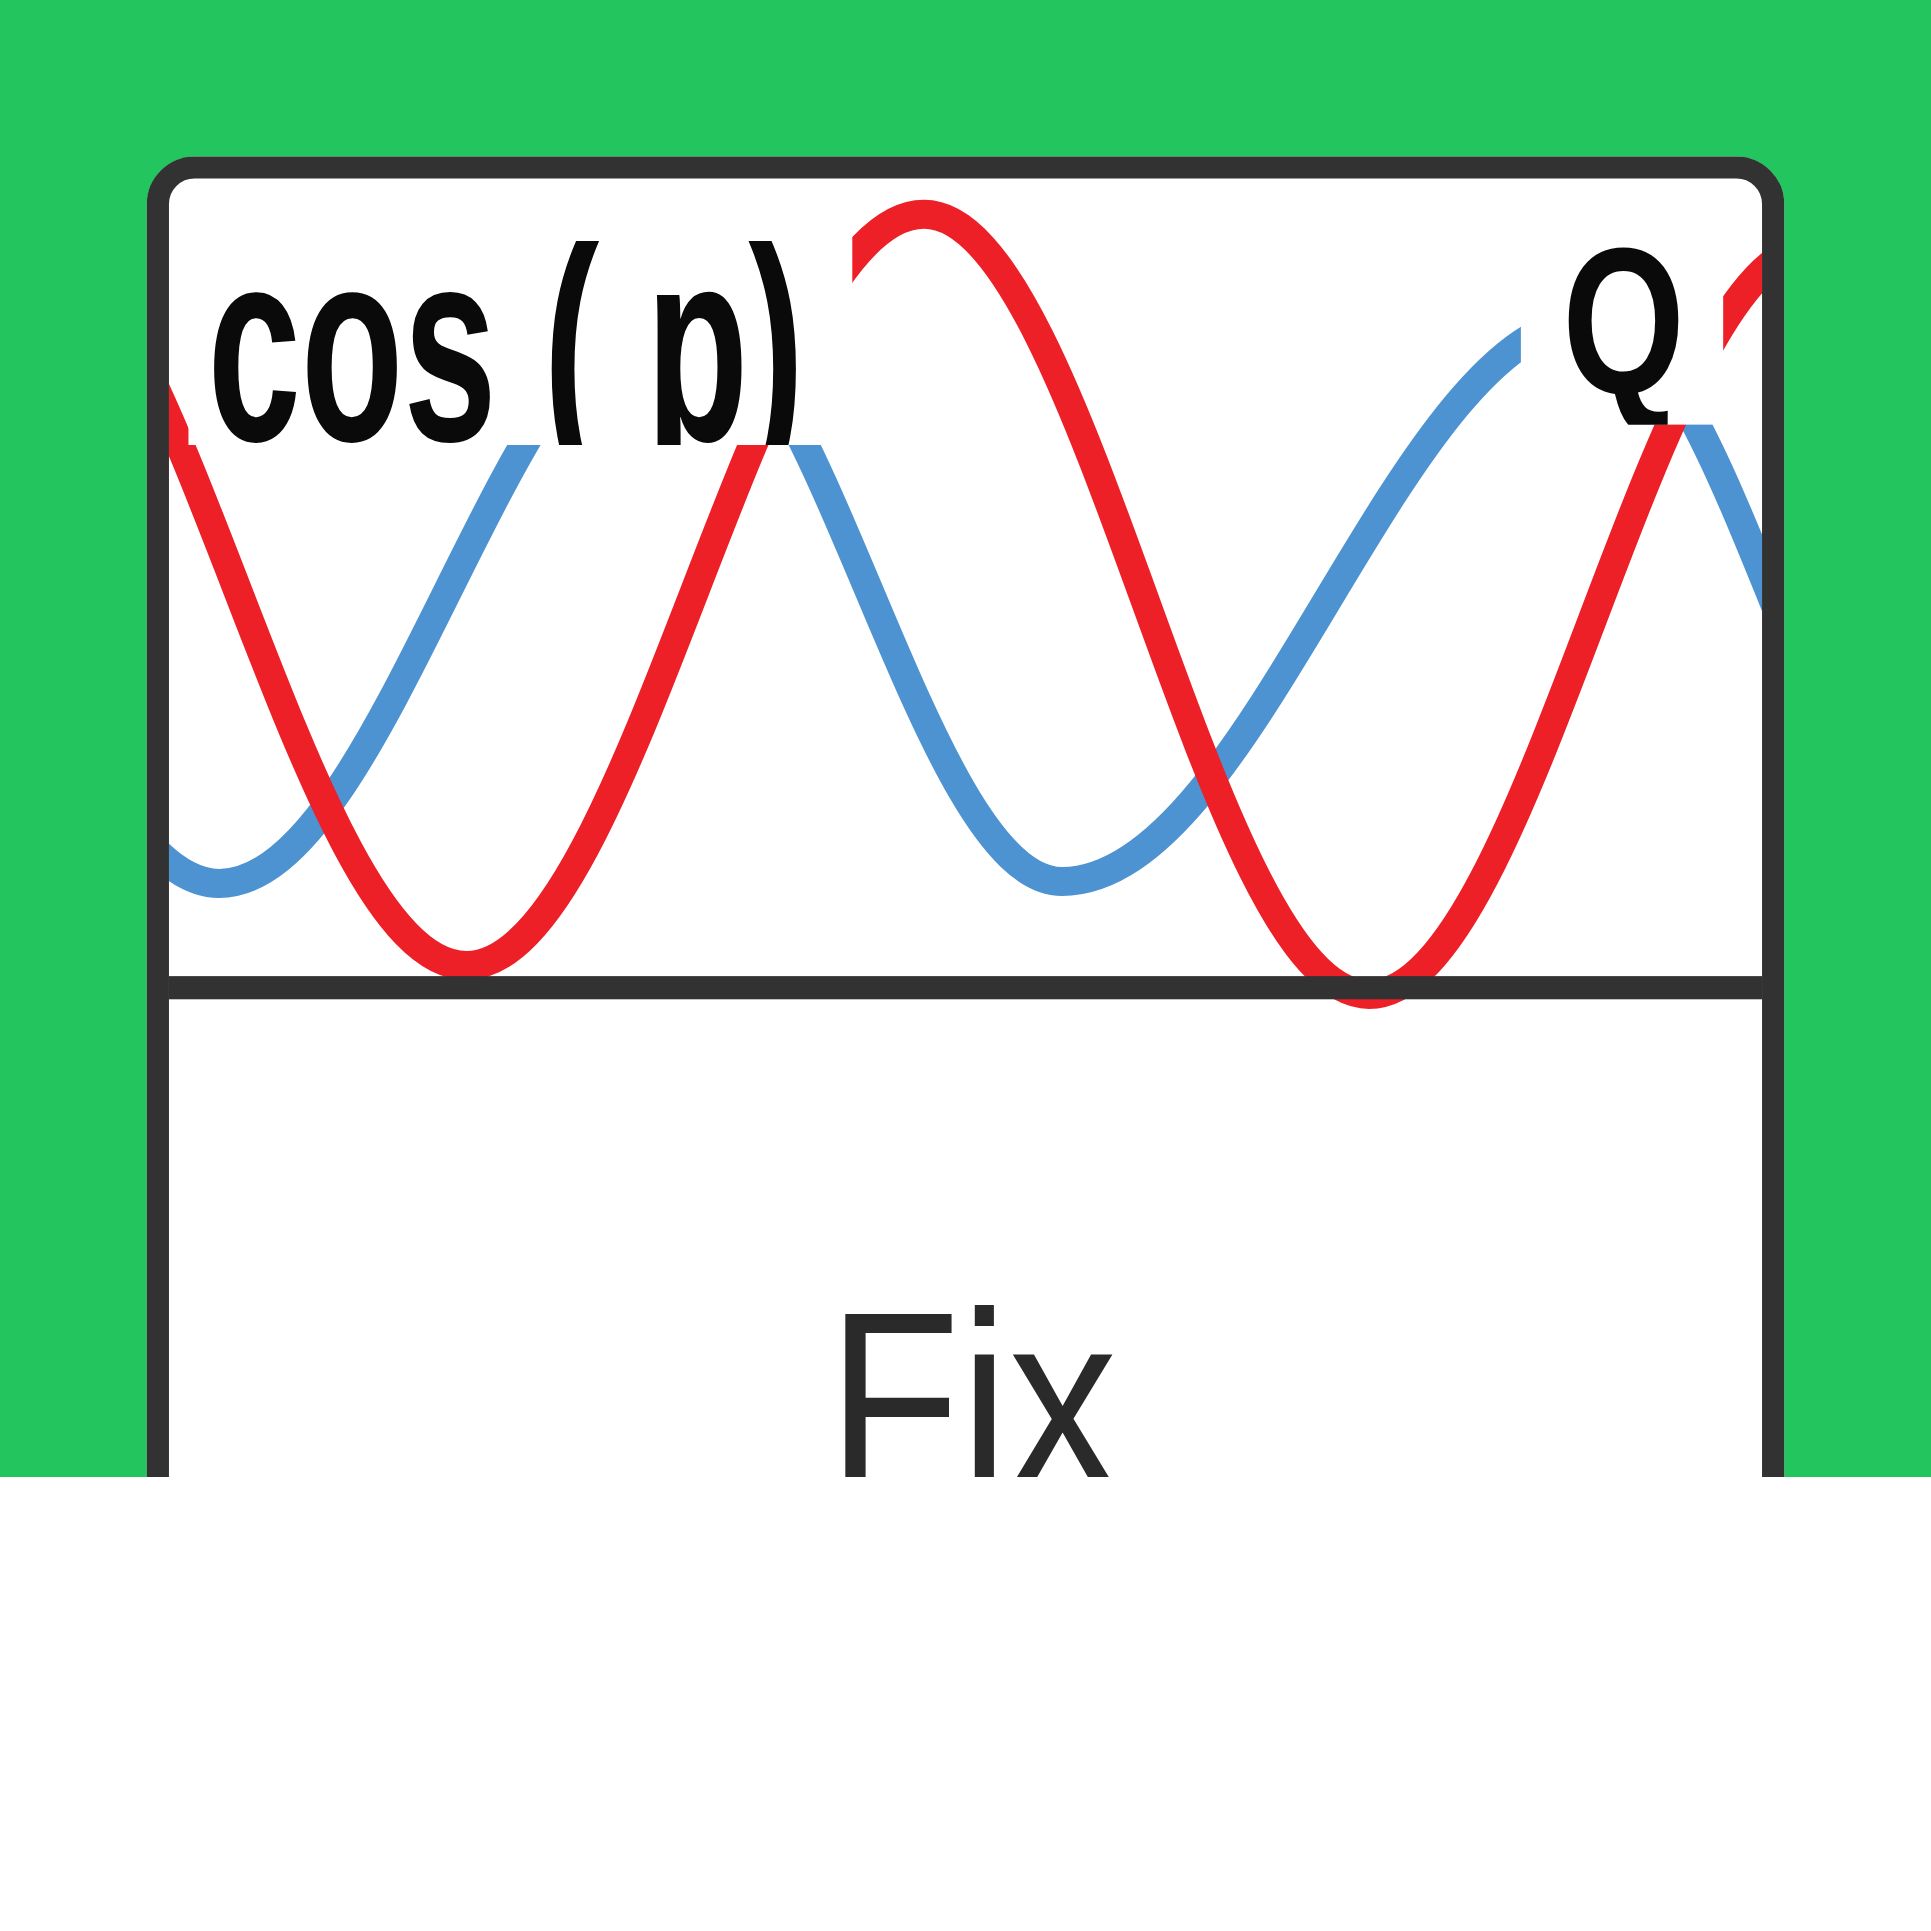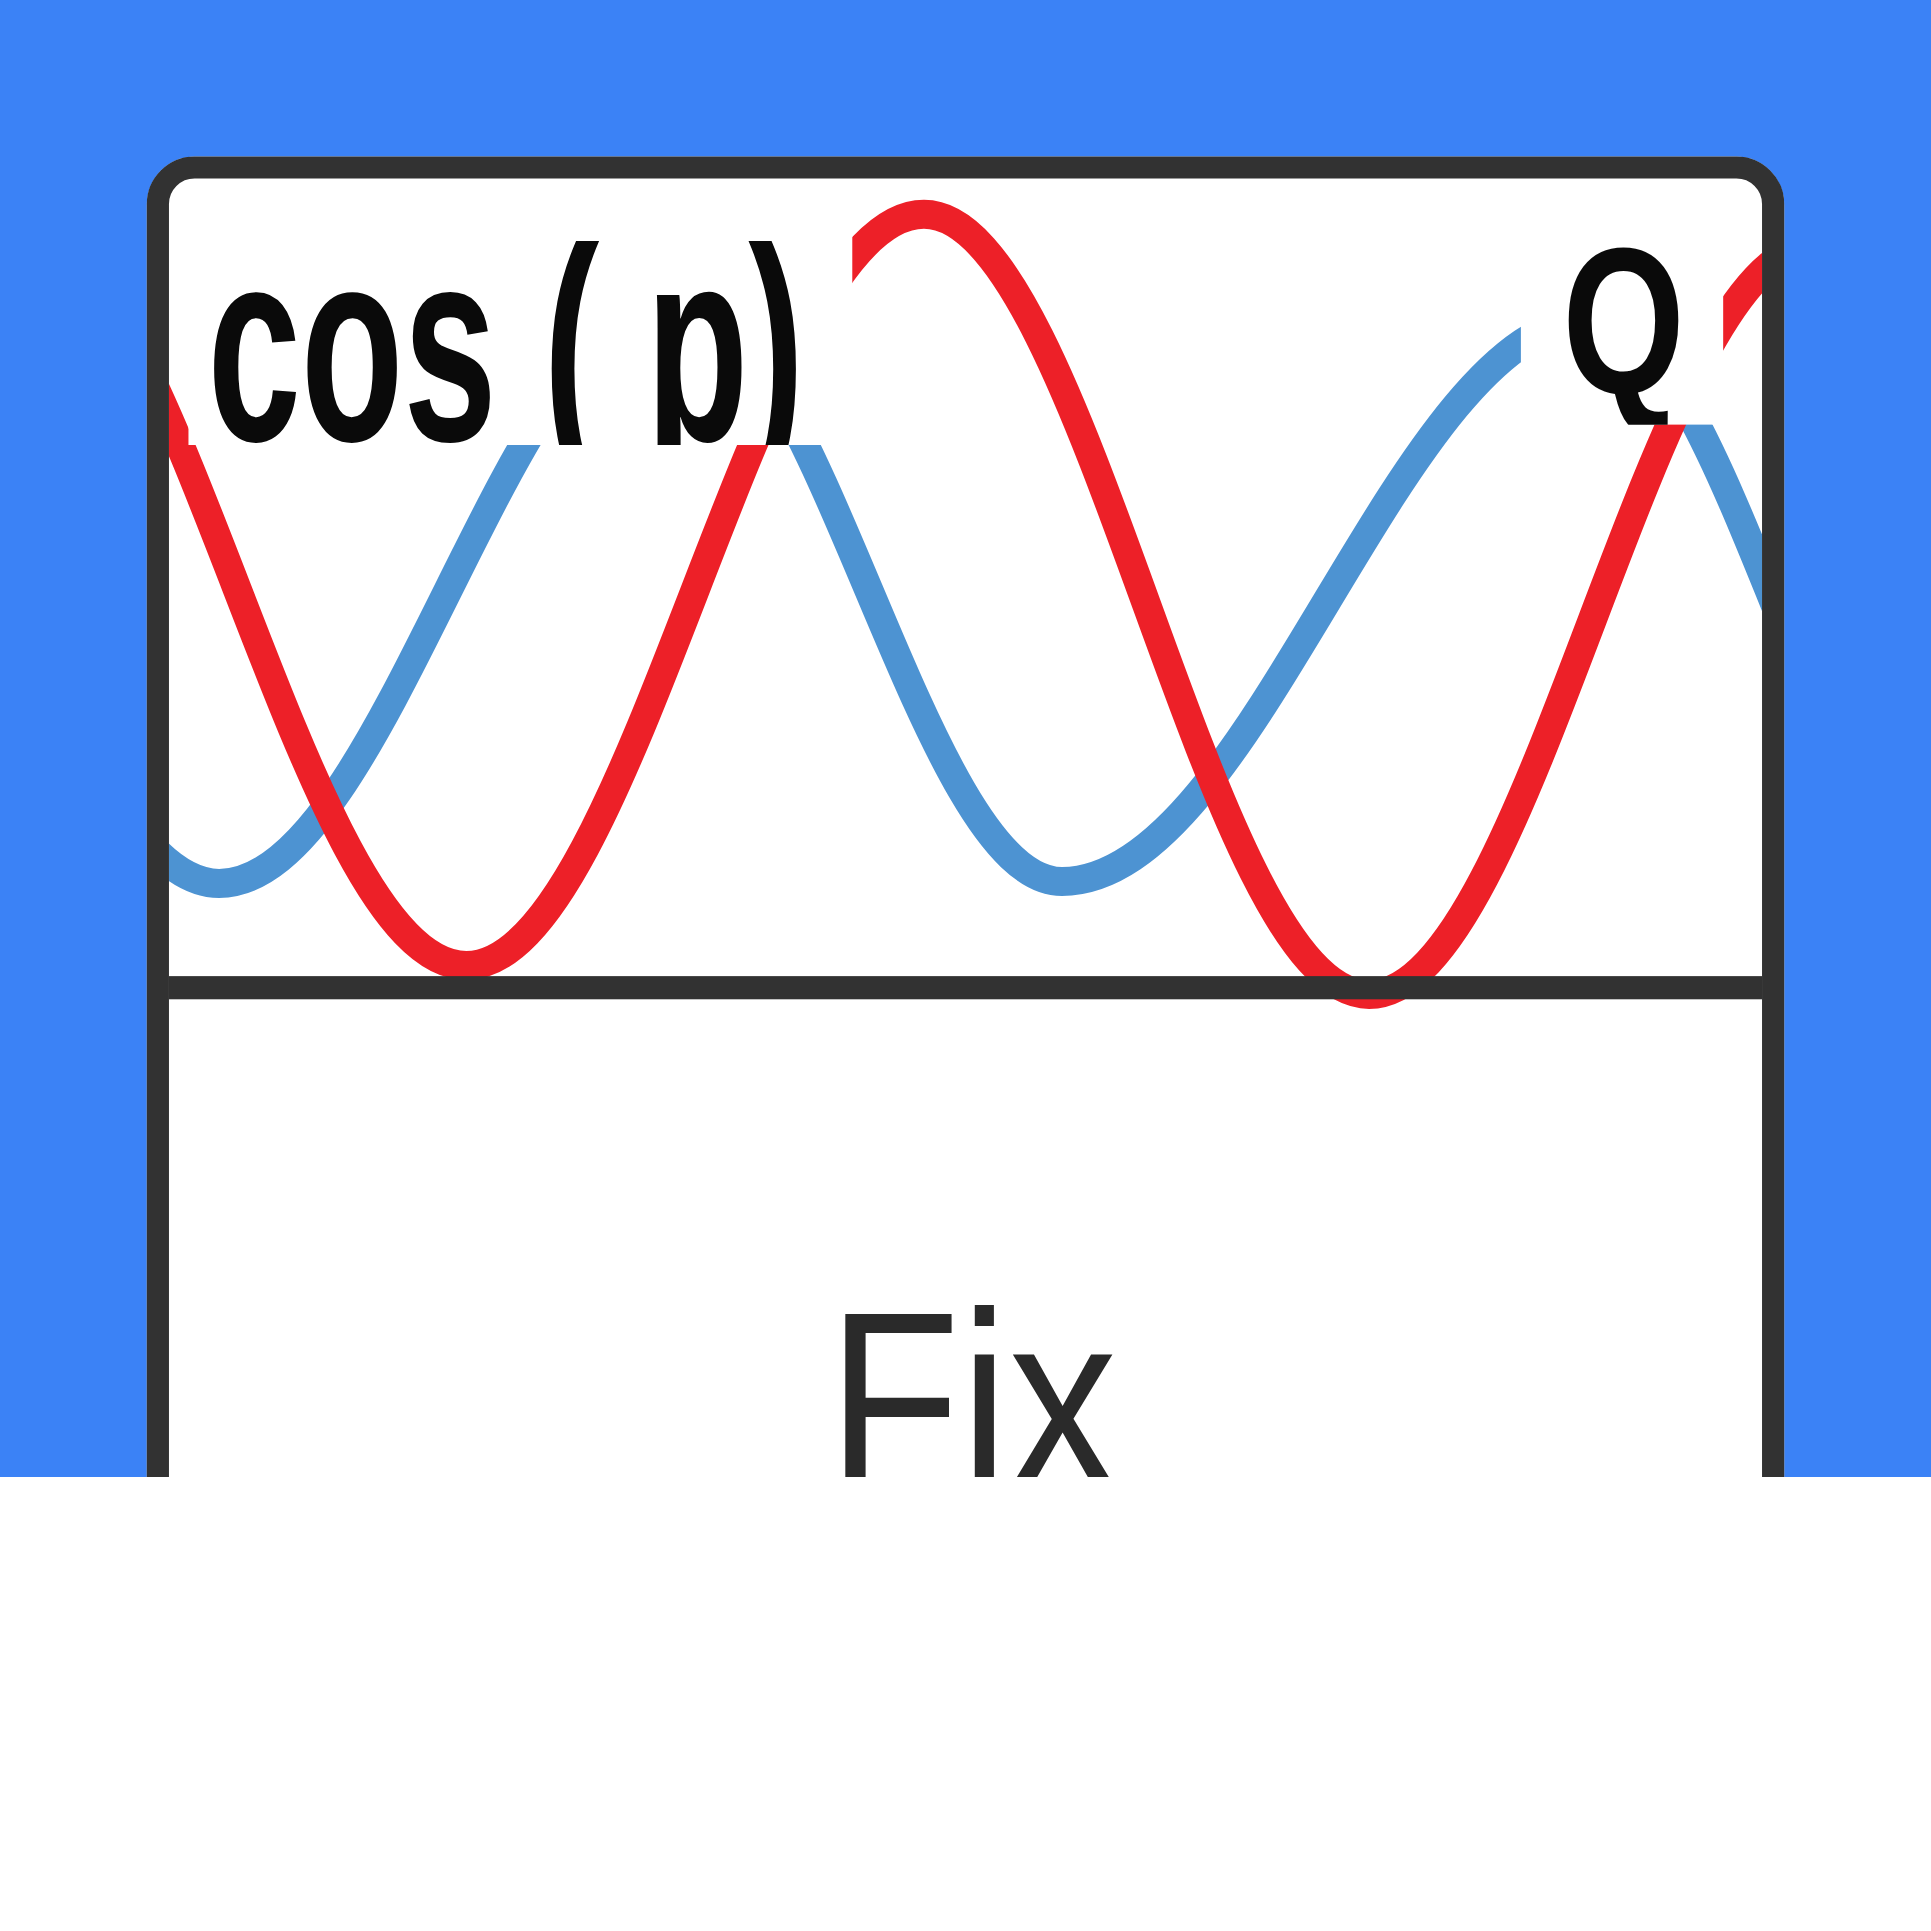--- a/index.html
+++ b/index.html
@@ -1,16 +1,16 @@
 <!DOCTYPE html>
 <html><head>
 <meta charset="utf-8">
 <style>
   html, body { margin: 0; padding: 0; background: #ffffff; }
-  .stage { position: relative; width: 1931px; height: 1477px; background: #3b82f6; overflow: hidden; }
+  .stage { position: relative; width: 1931px; height: 1477px; background: #22c55e; overflow: hidden; }
   svg { display: block; width: 1931px; height: 1931px; }
   .wave { fill: none; stroke-linecap: butt; }
   .label-bold {
     font-family: "Liberation Sans", "DejaVu Sans", sans-serif;
     font-weight: bold;
   }
   .label-regular {
     font-family: "Liberation Sans", "DejaVu Sans", sans-serif;
     font-weight: normal;
   }

